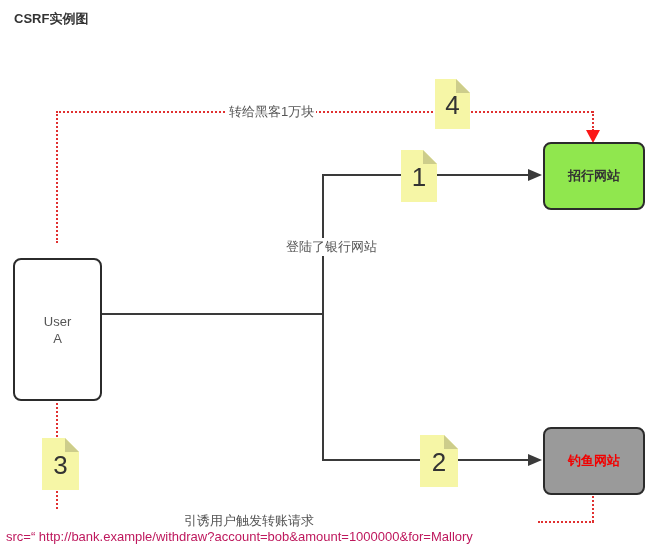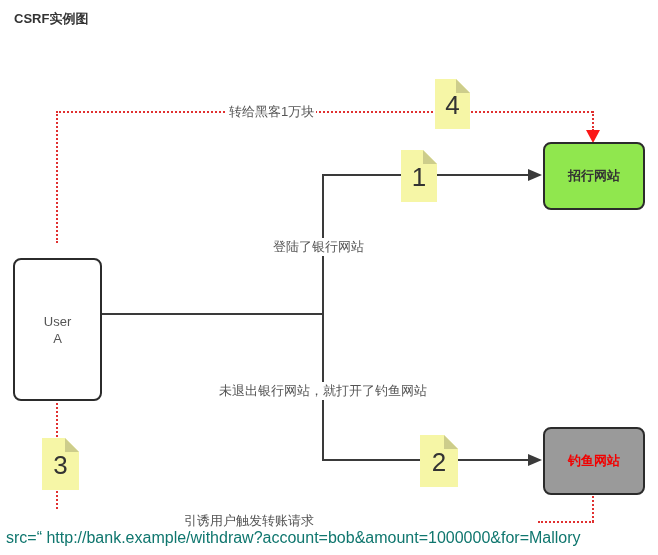--- a/index.html
+++ b/index.html
@@ -36,24 +36,24 @@
   .note{z-index:5;}
   .note .paper{position:absolute;inset:0;background:#f6f6a6;
                clip-path:polygon(0 0,calc(100% - 14px) 0,100% 14px,100% 100%,0 100%);}
   .note .fold{position:absolute;top:0;right:0;width:14px;height:14px;background:#cdcd8b;
               clip-path:polygon(0 0,100% 100%,0 100%);}
   .note .num{position:absolute;inset:0;display:flex;align-items:center;justify-content:center;
              font-size:26px;color:#333;padding-top:2px;}
   
   .lbl{font-size:13px;color:#555;background:#fff;z-index:6;white-space:nowrap;padding:0 2px;}
   .lbl-transfer{left:227px;top:103px;font-size:13px;}
-  .lbl-login{left:271px;top:238px;}
+  .lbl-login{left:284px;top:238px;}
   .lbl-notlogout{left:217px;top:382px;}
   .lbl-lure{left:182px;top:512px;background:transparent;}
-  .lbl-url{left:4px;top:529px;font-size:16px;color:#0f766e;background:transparent;}
+  .lbl-url{left:4px;top:529px;font-size:13px;color:#be185d;background:transparent;}
 </style>
 </head>
 <body>
 
 <div id="canvas">
 
   <div class="abs title">CSRF实例图</div>
 
   <div class="abs bline" style="left:100px;top:313px;width:224px;height:2px;"></div>
   <div class="abs bline" style="left:322px;top:174px;width:2px;height:287px;"></div>
@@ -100,17 +100,16 @@
     <div class="num">3</div>
   </div>
   <div class="abs note" style="left:435px;top:79px;width:35px;height:50px;">
     <div class="paper"></div>
     <div class="fold"></div>
     <div class="num">4</div>
   </div>
 
   <div class="abs lbl lbl-transfer">转给黑客1万块</div>
   <div class="abs lbl lbl-login">登陆了银行网站</div>
-  <div class="abs lbl lbl-notlogout">未退出银行网站，就打开了钓鱼网站</div>
   <div class="abs lbl lbl-lure">引诱用户触发转账请求</div>
   <div class="abs lbl lbl-url">src=“ http://bank.example/withdraw?account=bob&amp;amount=1000000&amp;for=Mallory</div>
 
 </div>
 
 </body></html>

